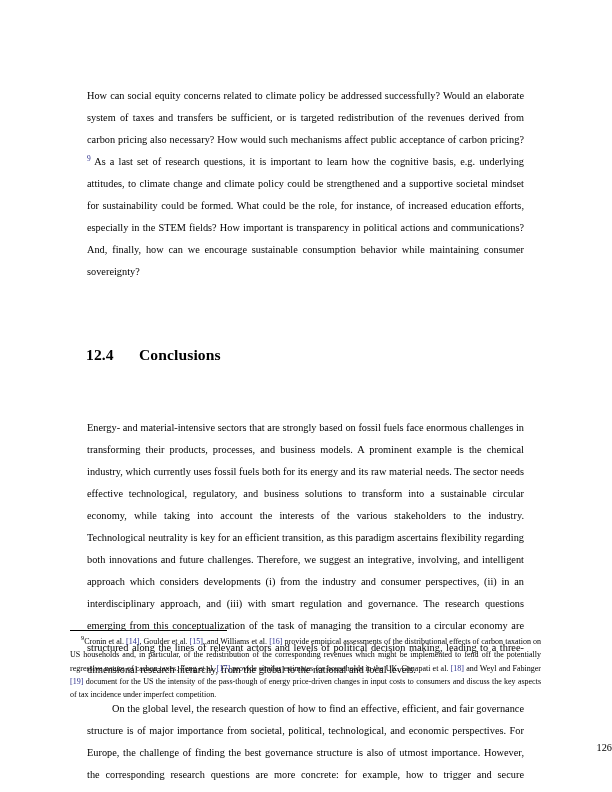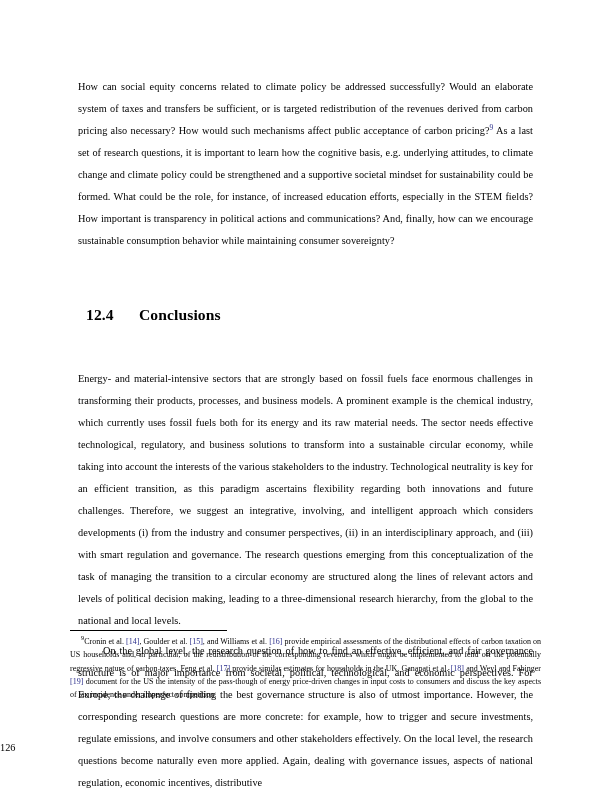--- a/index.html
+++ b/index.html
@@ -25,21 +25,21 @@
   }
 
   .textblock {
     position: absolute;
     left: 70px;
     top: 68px;
     width: 471px;
   }
 
   p.body {
-    margin: 8px;
+    margin: 17px;
     font-size: 10.3px;
     line-height: 22.0px;
     text-align: justify;
     text-justify: inter-word;
     letter-spacing: 0.02px;
     word-spacing: 0.0px;
     hyphens: manual;
   }
 
   p.body.indent {
@@ -103,21 +103,21 @@
     vertical-align: super;
     line-height: 0;
     color: #000000;
   }
 
   .page-number {
     position: absolute;
     left: 0;
     top: 741px;
     width: 612px;
-    text-align: left;
+    text-align: right;
     font-size: 10.3px;
     line-height: 14px;
   }
 </style>
 </head>
 <body>
 
 <div class="page">
 
   <div class="textblock">

